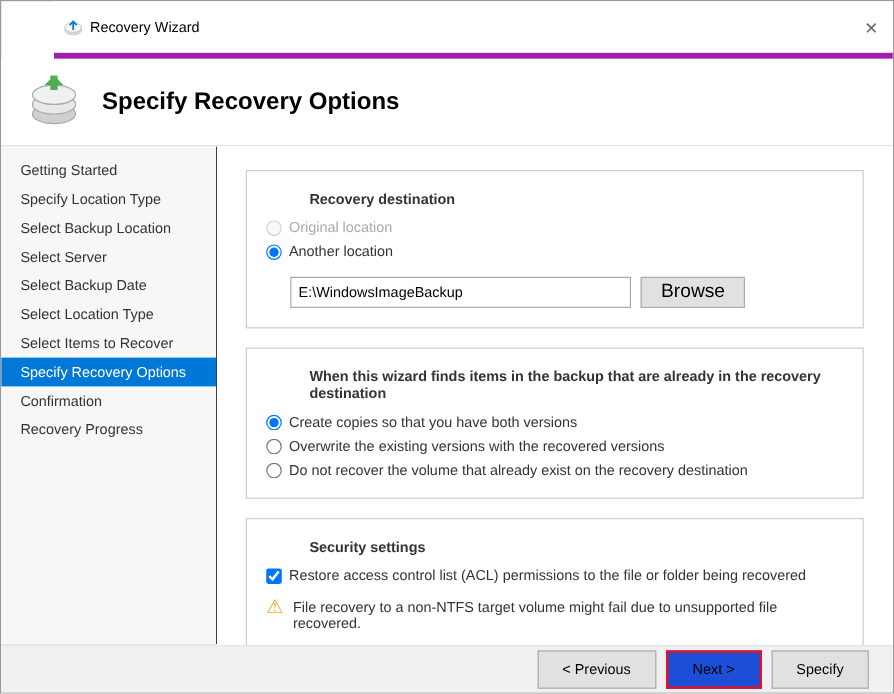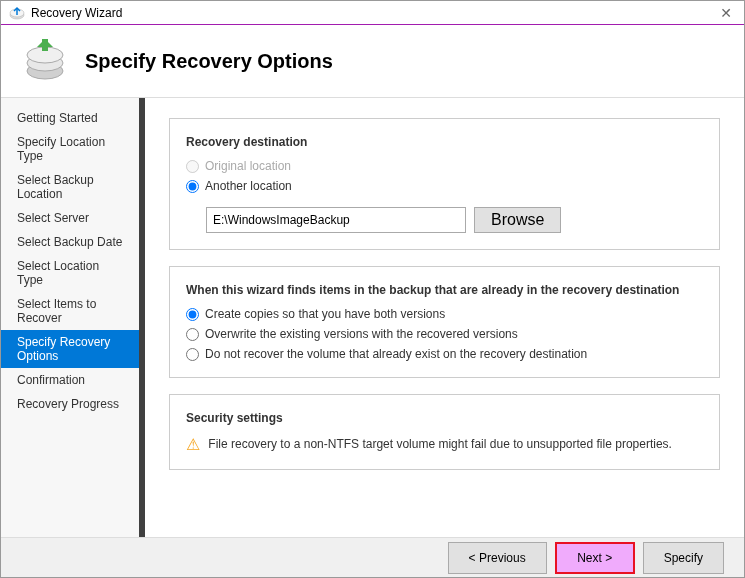--- a/index.html
+++ b/index.html
@@ -9,28 +9,29 @@
       width: 745px;
       height: 578px;
       background: #ffffff;
       border: 1px solid #999;
       box-shadow: 2px 2px 8px rgba(0,0,0,0.3);
       display: flex;
       flex-direction: column;
     }
 
     .title-bar {
-      height: 24px;
+      height: 48px;
       background: #ffffff;
-      border-bottom: 1px solid #a21caf;
+      border-bottom: 5px solid #a21caf;
       display: flex;
       align-items: center;
       justify-content: space-between;
       padding: 0 8px;
       flex-shrink: 0;
+      margin-left: 44px;
     }
 
     .title-bar-left {
       display: flex;
       align-items: center;
       gap: 6px;
     }
 
     .title-bar-icon {
       width: 16px;
@@ -74,23 +75,23 @@
       color: #000;
     }
 
     .content-area {
       display: flex;
       flex: 1;
       overflow: hidden;
     }
 
     .sidebar {
-      width: 144px;
+      width: 180px;
       background: #f7f7f7;
-      border-right: 6px solid #404040;
+      border-right: 1px solid #404040;
       padding: 8px 0;
       flex-shrink: 0;
     }
 
     .sidebar-item {
       padding: 5px 16px;
       font-size: 12px;
       color: #333;
       cursor: pointer;
     }
@@ -111,20 +112,21 @@
       border: 1px solid #ccc;
       padding: 16px;
       margin-bottom: 16px;
     }
 
     .section-title {
       font-size: 12px;
       font-weight: 600;
       color: #333;
       margin-bottom: 10px;
+      margin-left: 36px;
     }
 
     .radio-group {
       display: flex;
       flex-direction: column;
       gap: 6px;
     }
 
     .radio-row {
       display: flex;
@@ -149,21 +151,21 @@
 
     .location-row {
       display: flex;
       align-items: center;
       gap: 8px;
       margin-top: 8px;
       margin-left: 20px;
     }
 
     .location-input {
-      width: 260px;
+      width: 284px;
       height: 26px;
       border: 1px solid #aaa;
       padding: 2px 6px;
       font-size: 12px;
       background: #fff;
     }
 
     .browse-button {
       height: 26px;
       padding: 0 16px;
@@ -219,21 +221,21 @@
       padding: 0 20px;
       font-size: 12px;
       border: 1px solid #aaa;
       background: #e1e1e1;
       cursor: pointer;
       min-width: 80px;
     }
 
     .btn.primary-outline {
       border: 2px solid #e81123;
-      background: #f0abfc;
+      background: #1d4ed8;
     }
 
     .btn:disabled {
       background: #f0f0f0;
       color: #aaa;
       border-color: #ccc;
       cursor: default;
     }
   </style>
 </head>
@@ -316,23 +318,27 @@
           </div>
           <div class="radio-row">
             <input type="radio" name="conflict" id="donot" style="">
             <label for="donot">Do not recover the volume that already exist on the recovery destination</label>
           </div>
         </div>
       </div>
 
       <div class="section">
         <div class="section-title">Security settings</div>
+        <div class="checkbox-row">
+          <input type="checkbox" id="acl" checked="" style="">
+          <label for="acl">Restore access control list (ACL) permissions to the file or folder being recovered</label>
+        </div>
         <div class="warning-row">
           <span class="warning-icon">⚠</span>
-          <span>File recovery to a non-NTFS target volume might fail due to unsupported file properties.</span>
+          <span>File recovery to a non-NTFS target volume might fail due to unsupported file recovered.</span>
         </div>
       </div>
 
     </div>
   </div>
 
   <div class="footer">
     <button class="btn">&lt; Previous</button>
     <button class="btn primary-outline">Next &gt;</button>
     <button class="btn">Specify</button>

